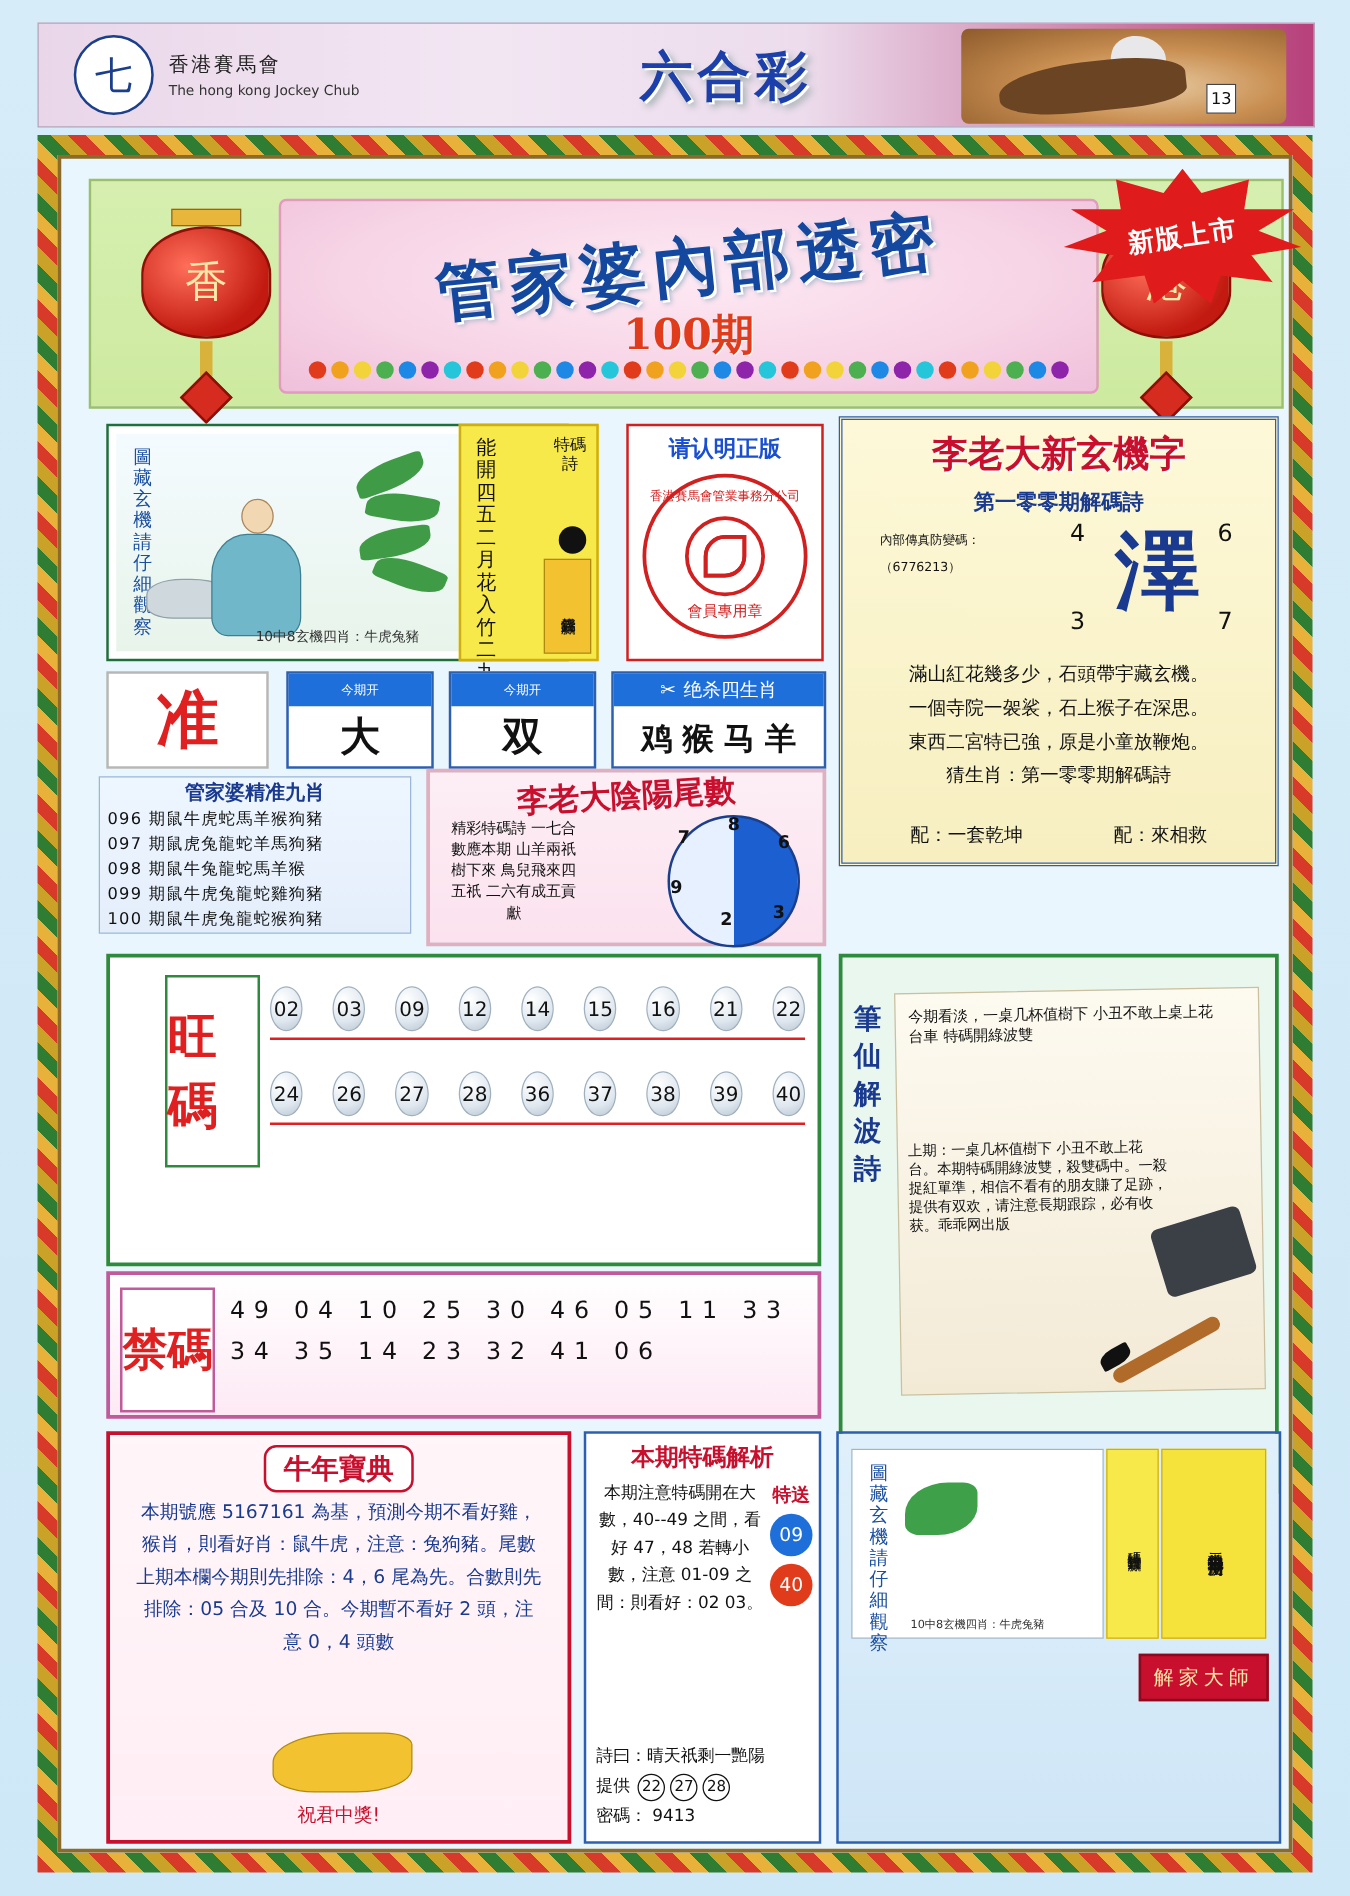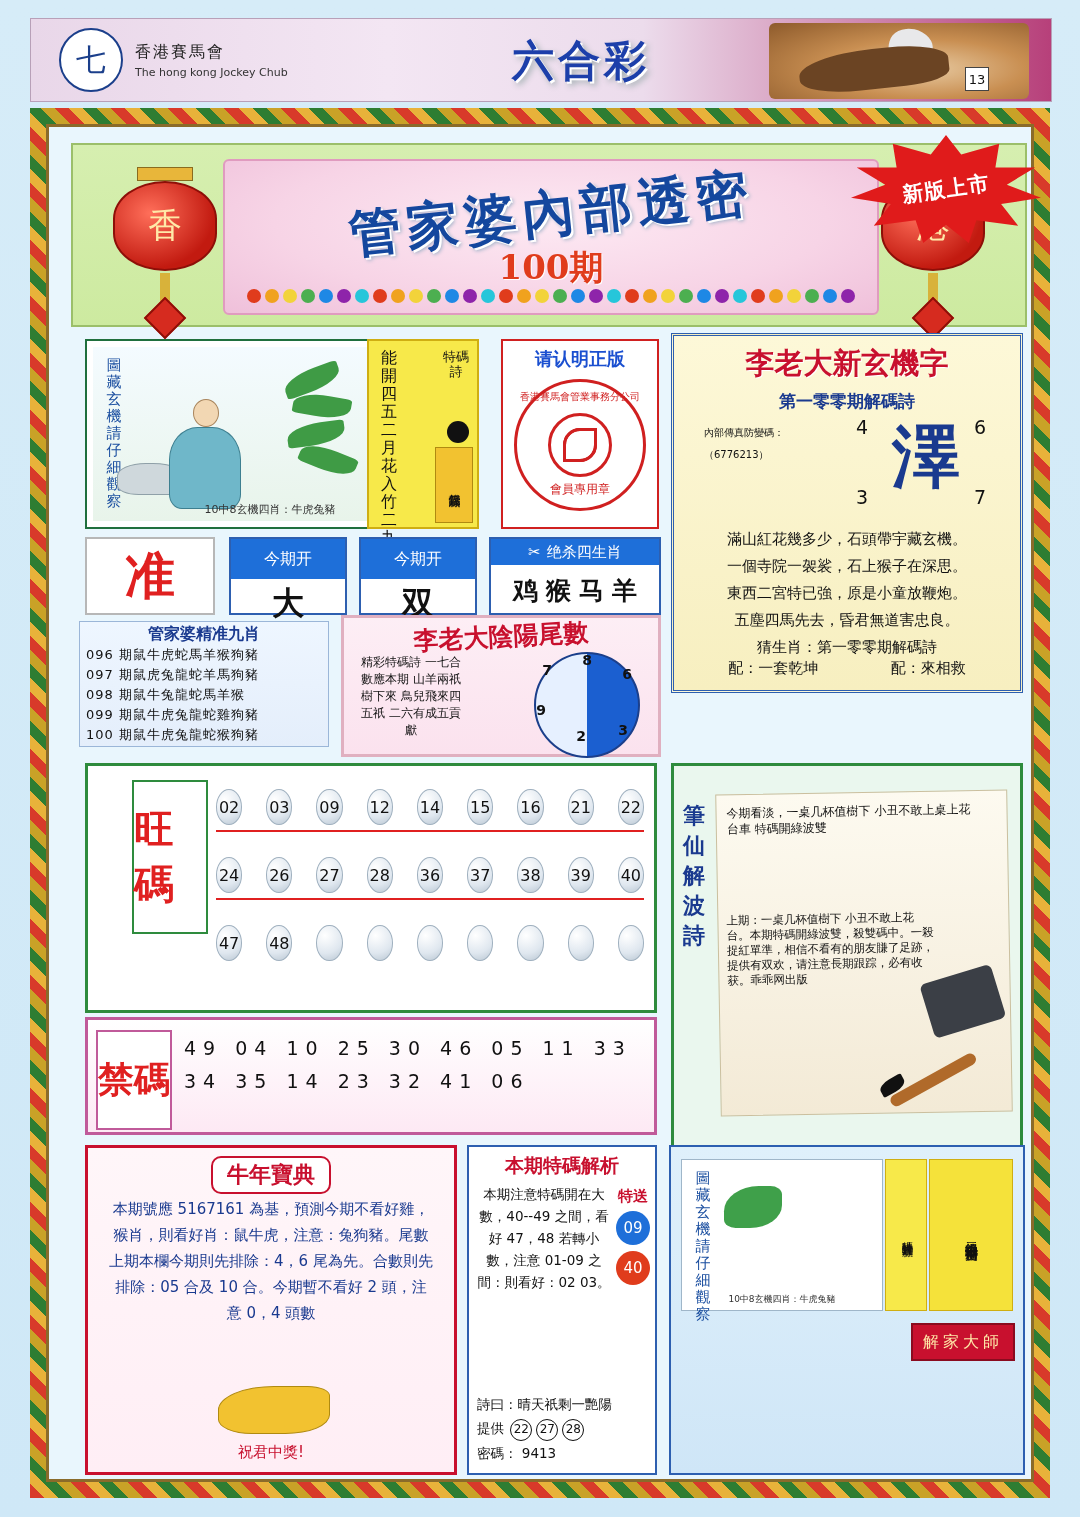--- a/index.html
+++ b/index.html
@@ -120,21 +120,21 @@
     font-family:"DejaVu Serif","Liberation Serif",serif;}
   .corner-num{position:absolute;font-size:19px;color:#111;}
   .oracle-lines{position:absolute;left:18px;right:18px;top:190px;font-size:15px;line-height:27px;color:#111;text-align:center;}
   .oracle-foot{position:absolute;left:18px;right:18px;bottom:12px;font-size:15px;color:#111;display:flex;justify-content:space-around;}
 
   
   .zhun{left:36px;top:410px;width:130px;height:78px;border:2px solid #b7b7b7;background:#fff;}
   .zhun span{position:absolute;inset:0;display:flex;align-items:center;justify-content:center;font-size:50px;color:#e02020;font-weight:bold;
     font-family:"DejaVu Serif","Liberation Serif",serif;}
   .kai{position:absolute;top:410px;width:118px;height:78px;border:2px solid #2d5fb0;background:#fff;}
-  .kai .hd{height:40px;background:#1e6fd9;color:#fff;font-size:16px;display:flex;align-items:center;justify-content:center;}
+  .kai .hd{height:26px;background:#1e6fd9;color:#fff;font-size:10px;display:flex;align-items:center;justify-content:center;}
   .kai .vl{height:50px;display:flex;align-items:center;justify-content:center;font-size:32px;font-weight:bold;color:#111;
     font-family:"DejaVu Serif","Liberation Serif",serif;}
   .kai.k1{left:180px;} .kai.k2{left:310px;}
   .jiesha{left:440px;top:410px;width:172px;height:78px;border:2px solid #2d5fb0;background:#fff;}
   .jiesha .hd{height:26px;background:#1e6fd9;color:#fff;font-size:15px;display:flex;align-items:center;justify-content:center;gap:6px;}
   .jiesha .vl{height:50px;display:flex;align-items:center;justify-content:center;gap:8px;font-size:25px;font-weight:bold;color:#111;}
 
   
   .nine{left:30px;top:494px;width:250px;height:126px;background:linear-gradient(180deg,#eef6ff,#e4eefb);border:1px solid #9bb6d8;}
   .nine .hd{text-align:center;font-size:16px;font-weight:bold;color:#1a3a8f;padding-top:2px;}
@@ -333,21 +333,20 @@
         </div>
         <div class="big-char">澤</div>
         <div class="corner-num" style="right:152px;top:80px">4</div>
         <div class="corner-num" style="right:34px;top:80px">6</div>
         <div class="corner-num" style="right:152px;top:150px">3</div>
         <div class="corner-num" style="right:34px;top:150px">7</div>
         <div class="oracle-lines" id="oracle-lines">
             <div>滿山紅花幾多少，石頭帶宇藏玄機。</div>
             <div>一個寺院一袈裟，石上猴子在深思。</div>
             <div>東西二宮特已強，原是小童放鞭炮。</div>
-            <div>五塵四馬先去，昏君無道害忠良。</div>
             <div>猜生肖：第一零零期解碼詩</div>
           </div>
         <div class="oracle-foot" id="oracle-foot">
             <div>配：一套乾坤</div>
             <div>配：來相救</div>
           </div>
       </div>
 
       <div class="panel zhun">
         <span>准</span>
@@ -415,31 +414,20 @@
             <div class="ball">24</div>
             <div class="ball">26</div>
             <div class="ball">27</div>
             <div class="ball">28</div>
             <div class="ball">36</div>
             <div class="ball">37</div>
             <div class="ball">38</div>
             <div class="ball">39</div>
             <div class="ball">40</div>
           </div>
-        <div class="ballrow" id="ballrow2" style="top:154px;border-bottom:none">
-            <div class="ball">47</div>
-            <div class="ball">48</div>
-            <div class="ball"></div>
-            <div class="ball"></div>
-            <div class="ball"></div>
-            <div class="ball"></div>
-            <div class="ball"></div>
-            <div class="ball"></div>
-            <div class="ball"></div>
-          </div>
       </div>
 
       <div class="panel jin">
         <div class="label">禁碼</div>
         <div class="nums">49 04 10 25 30 46 05 11 33 34 35 14 23 32 41 06</div>
       </div>
 
       <div class="panel bixian">
         <div class="bixian-vert">筆仙解波詩</div>
         <div class="scroll">

